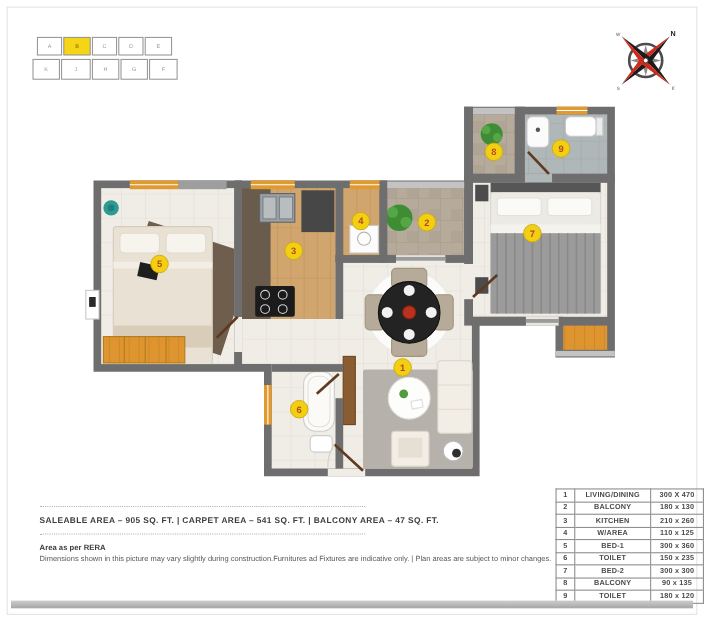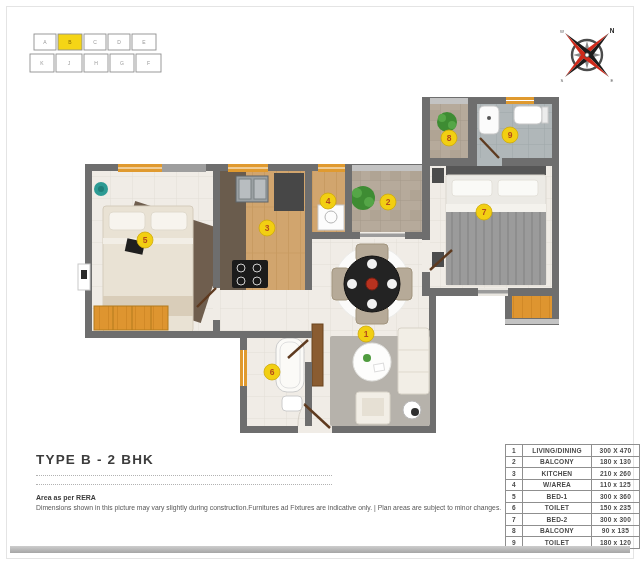--- a/index.html
+++ b/index.html
@@ -320,22 +320,22 @@
         <circle cx="449" cy="138" r="8" fill="#f2cf12" stroke="#cda90c" stroke-width="0.8"></circle>
         <text x="449" y="141" font-size="8.5" font-weight="bold" text-anchor="middle" fill="#b44a1c">8</text>
       </g>
       <g>
         <circle cx="510" cy="135" r="8" fill="#f2cf12" stroke="#cda90c" stroke-width="0.8"></circle>
         <text x="510" y="138" font-size="8.5" font-weight="bold" text-anchor="middle" fill="#b44a1c">9</text>
       </g>
     </svg>
 
   <div class="info">
-    <div class="title">TYPE B - 2 BHK</div>
     <div class="rule"></div>
+    <div class="areas">SALEABLE AREA – 905 SQ. FT.   |   CARPET AREA – 541 SQ. FT.   |   BALCONY AREA – 47 SQ. FT.</div>
     <div class="rule"></div>
     <div class="rera">Area as per RERA</div>
     <div class="disclaimer">Dimensions shown in this picture may vary slightly during construction.Furnitures ad Fixtures are indicative only.  | Plan areas are subject to minor changes.</div>
   </div>
 
   <div class="legend">
     <table>
         <tbody>
           <tr>
             <td class="c-no">1</td>

